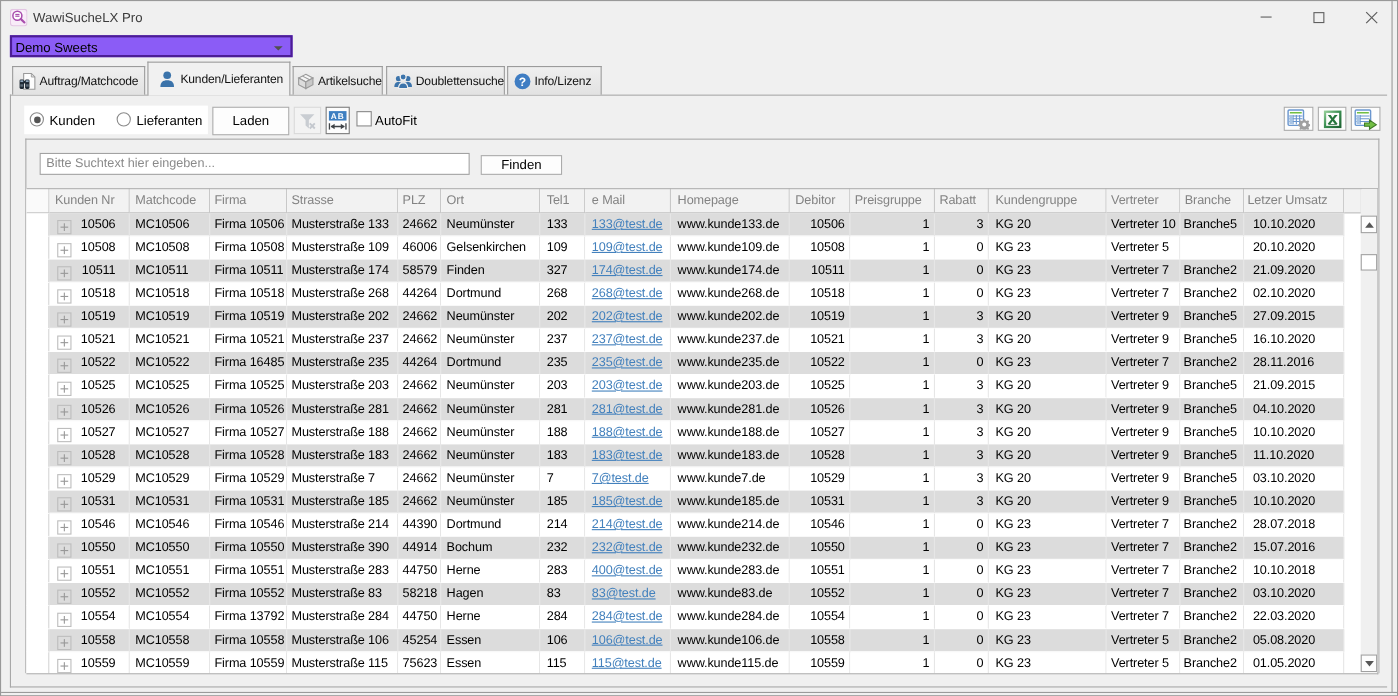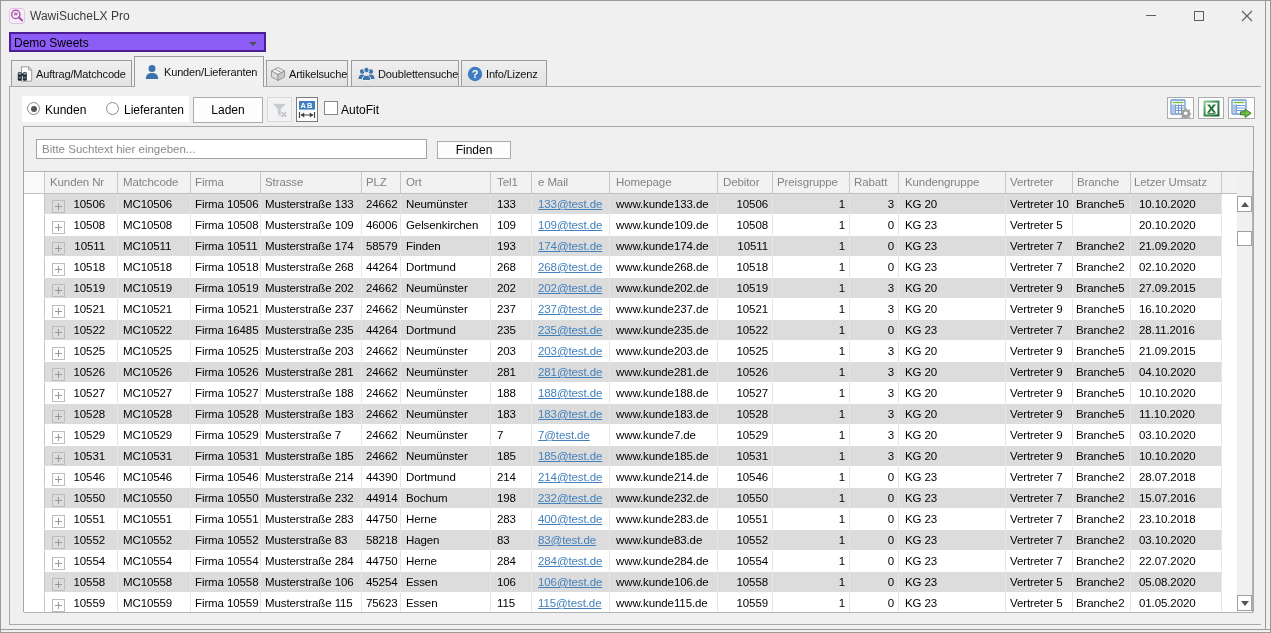--- a/index.html
+++ b/index.html
@@ -261,21 +261,21 @@
 <td style="padding-left:8px">20.10.2020</td>
 </tr>
 <tr class="g">
 <td class="ind"></td>
 <td class="r" style="padding-right:12px;position:relative"><span class="exp"></span>10511</td>
 <td style="padding-left:5px">MC10511</td>
 <td style="padding-left:4px">Firma 10511</td>
 <td style="padding-left:4px">Musterstraße 174</td>
 <td style="padding-left:4px">58579</td>
 <td style="padding-left:5px">Finden</td>
-<td style="padding-left:6px">193</td>
+<td style="padding-left:6px">327</td>
 <td style="padding-left:6px"><a class="mail">174@test.de</a></td>
 <td style="padding-left:6px">www.kunde174.de</td>
 <td class="r" style="padding-right:4px">10511</td>
 <td class="r" style="padding-right:4px">1</td>
 <td class="r" style="padding-right:4px">0</td>
 <td style="padding-left:6px">KG 23</td>
 <td style="padding-left:4px">Vertreter 7</td>
 <td style="padding-left:3px">Branche2</td>
 <td style="padding-left:8px">21.09.2020</td>
 </tr>
@@ -486,24 +486,24 @@
 <td style="padding-left:6px">KG 23</td>
 <td style="padding-left:4px">Vertreter 7</td>
 <td style="padding-left:3px">Branche2</td>
 <td style="padding-left:8px">28.07.2018</td>
 </tr>
 <tr class="g">
 <td class="ind"></td>
 <td class="r" style="padding-right:12px;position:relative"><span class="exp"></span>10550</td>
 <td style="padding-left:5px">MC10550</td>
 <td style="padding-left:4px">Firma 10550</td>
-<td style="padding-left:4px">Musterstraße 232</td>
+<td style="padding-left:4px">Musterstraße 390</td>
 <td style="padding-left:4px">44914</td>
 <td style="padding-left:5px">Bochum</td>
-<td style="padding-left:6px">198</td>
+<td style="padding-left:6px">232</td>
 <td style="padding-left:6px"><a class="mail">232@test.de</a></td>
 <td style="padding-left:6px">www.kunde232.de</td>
 <td class="r" style="padding-right:4px">10550</td>
 <td class="r" style="padding-right:4px">1</td>
 <td class="r" style="padding-right:4px">0</td>
 <td style="padding-left:6px">KG 23</td>
 <td style="padding-left:4px">Vertreter 7</td>
 <td style="padding-left:3px">Branche2</td>
 <td style="padding-left:8px">15.07.2016</td>
 </tr>
@@ -517,21 +517,21 @@
 <td style="padding-left:5px">Herne</td>
 <td style="padding-left:6px">283</td>
 <td style="padding-left:6px"><a class="mail">400@test.de</a></td>
 <td style="padding-left:6px">www.kunde283.de</td>
 <td class="r" style="padding-right:4px">10551</td>
 <td class="r" style="padding-right:4px">1</td>
 <td class="r" style="padding-right:4px">0</td>
 <td style="padding-left:6px">KG 23</td>
 <td style="padding-left:4px">Vertreter 7</td>
 <td style="padding-left:3px">Branche2</td>
-<td style="padding-left:8px">23.10.2018</td>
+<td style="padding-left:8px">10.10.2018</td>
 </tr>
 <tr class="g">
 <td class="ind"></td>
 <td class="r" style="padding-right:12px;position:relative"><span class="exp"></span>10552</td>
 <td style="padding-left:5px">MC10552</td>
 <td style="padding-left:4px">Firma 10552</td>
 <td style="padding-left:4px">Musterstraße 83</td>
 <td style="padding-left:4px">58218</td>
 <td style="padding-left:5px">Hagen</td>
 <td style="padding-left:6px">83</td>
@@ -542,34 +542,34 @@
 <td class="r" style="padding-right:4px">0</td>
 <td style="padding-left:6px">KG 23</td>
 <td style="padding-left:4px">Vertreter 7</td>
 <td style="padding-left:3px">Branche2</td>
 <td style="padding-left:8px">03.10.2020</td>
 </tr>
 <tr class="w">
 <td class="ind"></td>
 <td class="r" style="padding-right:12px;position:relative"><span class="exp"></span>10554</td>
 <td style="padding-left:5px">MC10554</td>
-<td style="padding-left:4px">Firma 10554</td>
+<td style="padding-left:4px">Firma 13792</td>
 <td style="padding-left:4px">Musterstraße 284</td>
 <td style="padding-left:4px">44750</td>
 <td style="padding-left:5px">Herne</td>
 <td style="padding-left:6px">284</td>
 <td style="padding-left:6px"><a class="mail">284@test.de</a></td>
 <td style="padding-left:6px">www.kunde284.de</td>
 <td class="r" style="padding-right:4px">10554</td>
 <td class="r" style="padding-right:4px">1</td>
 <td class="r" style="padding-right:4px">0</td>
 <td style="padding-left:6px">KG 23</td>
 <td style="padding-left:4px">Vertreter 7</td>
 <td style="padding-left:3px">Branche2</td>
-<td style="padding-left:8px">22.07.2020</td>
+<td style="padding-left:8px">22.03.2020</td>
 </tr>
 <tr class="g">
 <td class="ind"></td>
 <td class="r" style="padding-right:12px;position:relative"><span class="exp"></span>10558</td>
 <td style="padding-left:5px">MC10558</td>
 <td style="padding-left:4px">Firma 10558</td>
 <td style="padding-left:4px">Musterstraße 106</td>
 <td style="padding-left:4px">45254</td>
 <td style="padding-left:5px">Essen</td>
 <td style="padding-left:6px">106</td>

